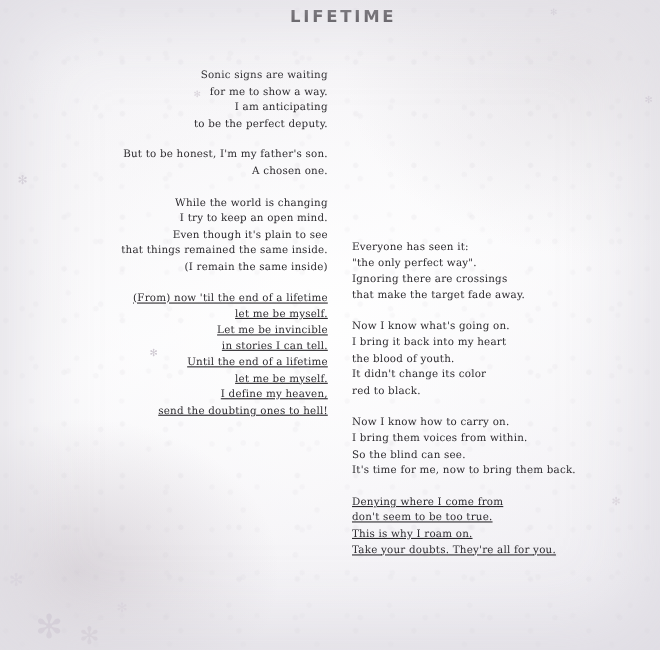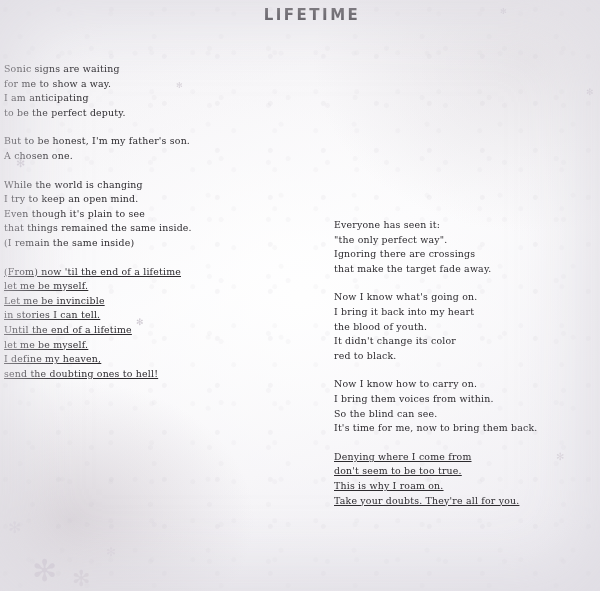--- a/index.html
+++ b/index.html
@@ -66,29 +66,29 @@
   }
   .lyrics {
     position: absolute;
     font-size: 9.4px;
     line-height: 14.6px;
     color: #2c2a2e;
     white-space: pre;
     letter-spacing: 0.2px;
   }
   #col-left {
-    left: 4px;
+    left: 16px;
     top: 62px;
     width: 290px;
-    text-align: left;
+    text-align: right;
     padding-right: 8px;
     box-sizing: border-box;
   }
   #col-right {
-    left: 334px;
+    left: 320px;
     top: 218px;
     width: 250px;
     text-align: left;
   }
   .stanza { margin: 0 0 14px 0; }
   .stanza:last-child { margin-bottom: 0; text-decoration: underline; }
   .line { display: block; }
 </style>
 </head>
 <body>

